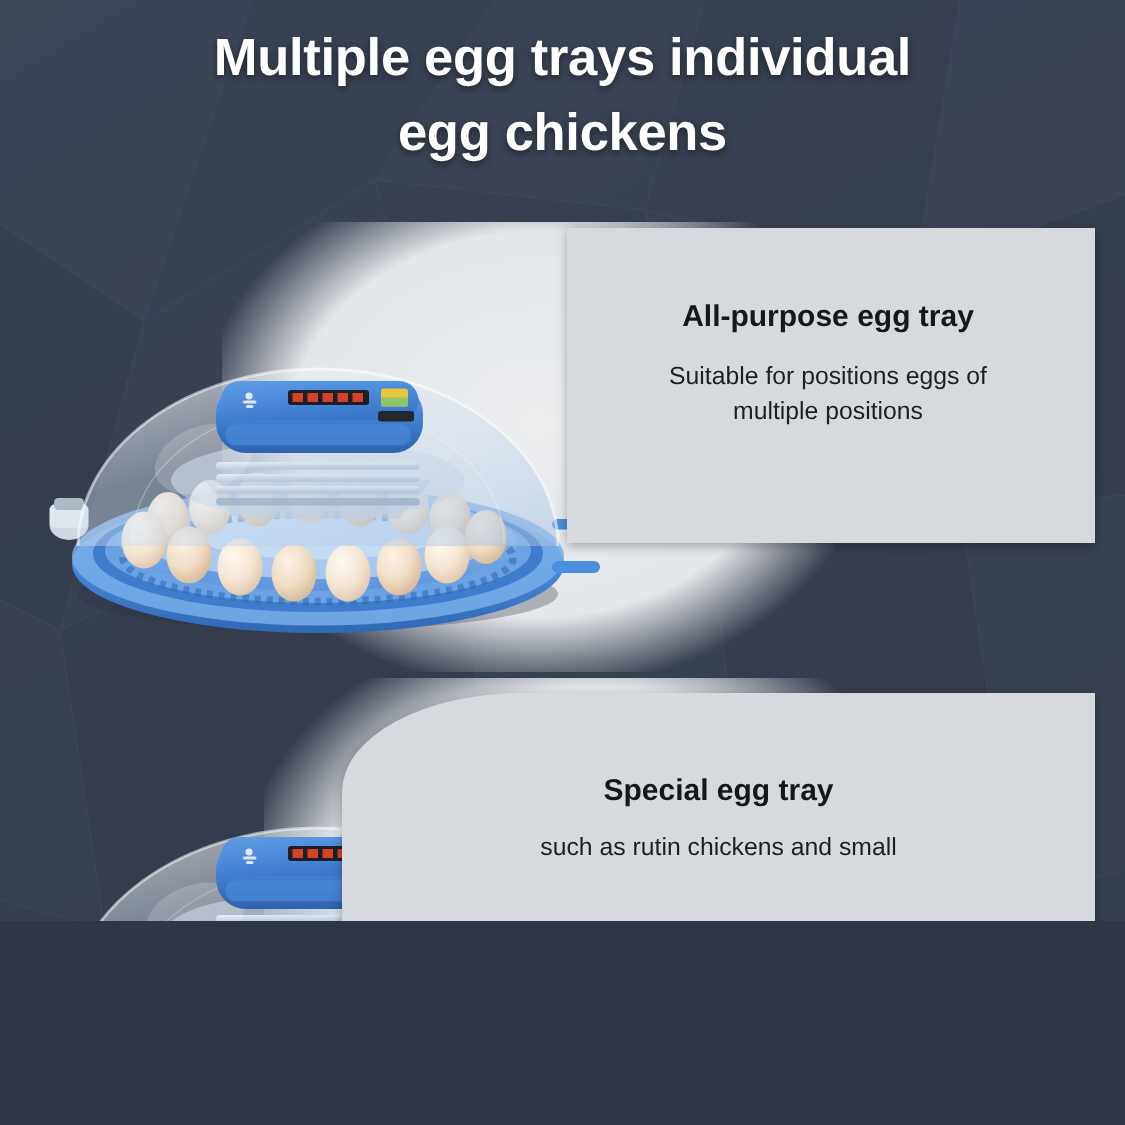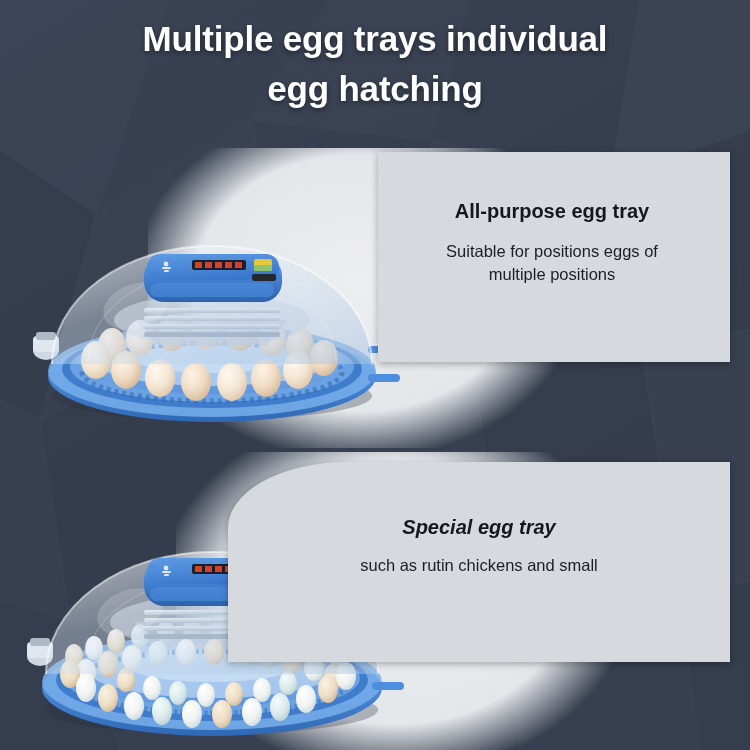--- a/index.html
+++ b/index.html
@@ -8,21 +8,21 @@
     padding: 0;
     background: #2f3746;
   }
   body {
     font-family: "Liberation Sans", sans-serif;
   }
 
   #page {
     position: relative;
     width: 750px;
-    height: 750px;
+    height: 614px;
     overflow: hidden;
     background: #384051;
   }
 
   
   .bg-facets {
     position: absolute;
     inset: 0;
     width: 750px;
     height: 750px;
@@ -75,21 +75,21 @@
     border-top-left-radius: 120px 66px;
   }
   .card-title {
     text-align: center;
     font-size: 20px;
     font-weight: bold;
     color: #14181c;
     line-height: 1.3;
     margin: 0 0 16px 0;
   }
-  .card-2 .card-title { margin-bottom: 14px; font-style: italic; }
+  .card-2 .card-title { margin-bottom: 14px; }
   .card-desc {
     text-align: center;
     font-size: 16.5px;
     color: #1b1f24;
     line-height: 1.42;
     margin: 0;
   }
   .card-desc .dline { display: block; }
 
   
@@ -159,21 +159,21 @@
       <path d="M470,0 L430,140 L470,330 L500,580 L520,750"></path>
       <path d="M640,0 L610,180 L640,340 L680,600 L700,750"></path>
       <path d="M0,150 L96,214 L250,120 L430,140 L610,180 L750,130"></path>
       <path d="M0,400 L40,420 L300,300 L470,330 L640,340 L750,330"></path>
       <path d="M0,600 L70,620 L330,560 L500,580 L680,600 L750,580"></path>
     </g>
   </svg>
 
   <div class="headline">
     <span class="line">Multiple egg trays individual</span>
-    <span class="line">egg hatching</span>
+    <span class="line">egg chickens</span>
   </div>
 
   <div class="glow glow-1"></div>
 
   <svg class="product product-1" viewBox="0 0 392 200">
     <defs>
       <linearGradient id="p1base" x1="0" y1="0" x2="0" y2="1">
         <stop offset="0%" stop-color="#7fb2ea"></stop>
         <stop offset="45%" stop-color="#4d8ede"></stop>
         <stop offset="100%" stop-color="#2f68b4"></stop>

